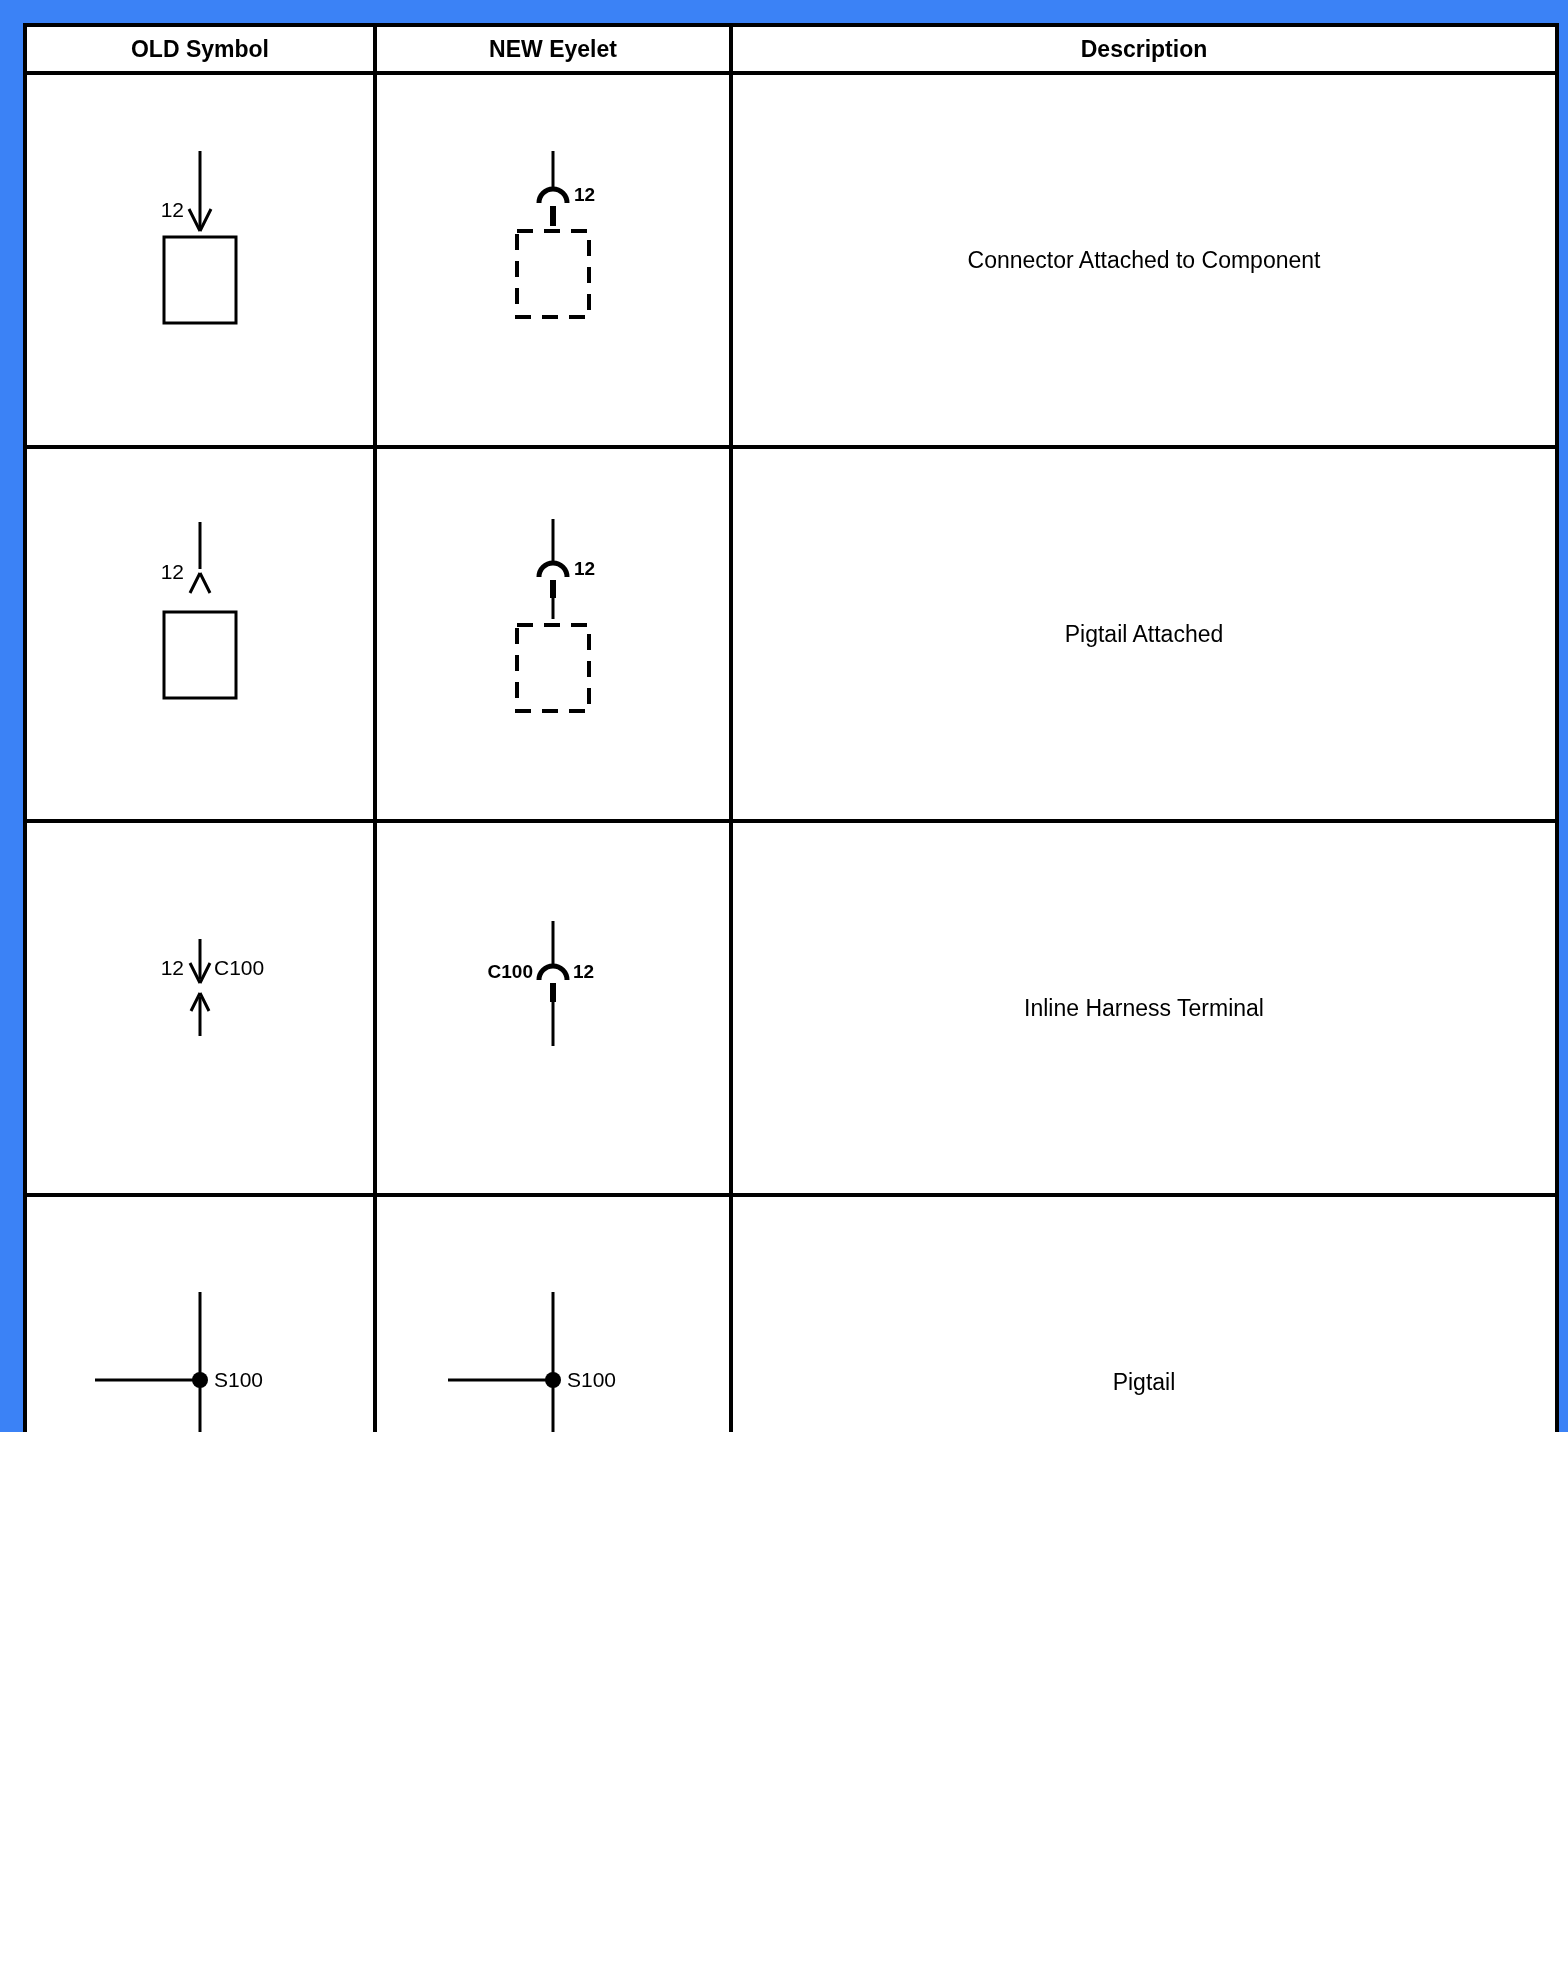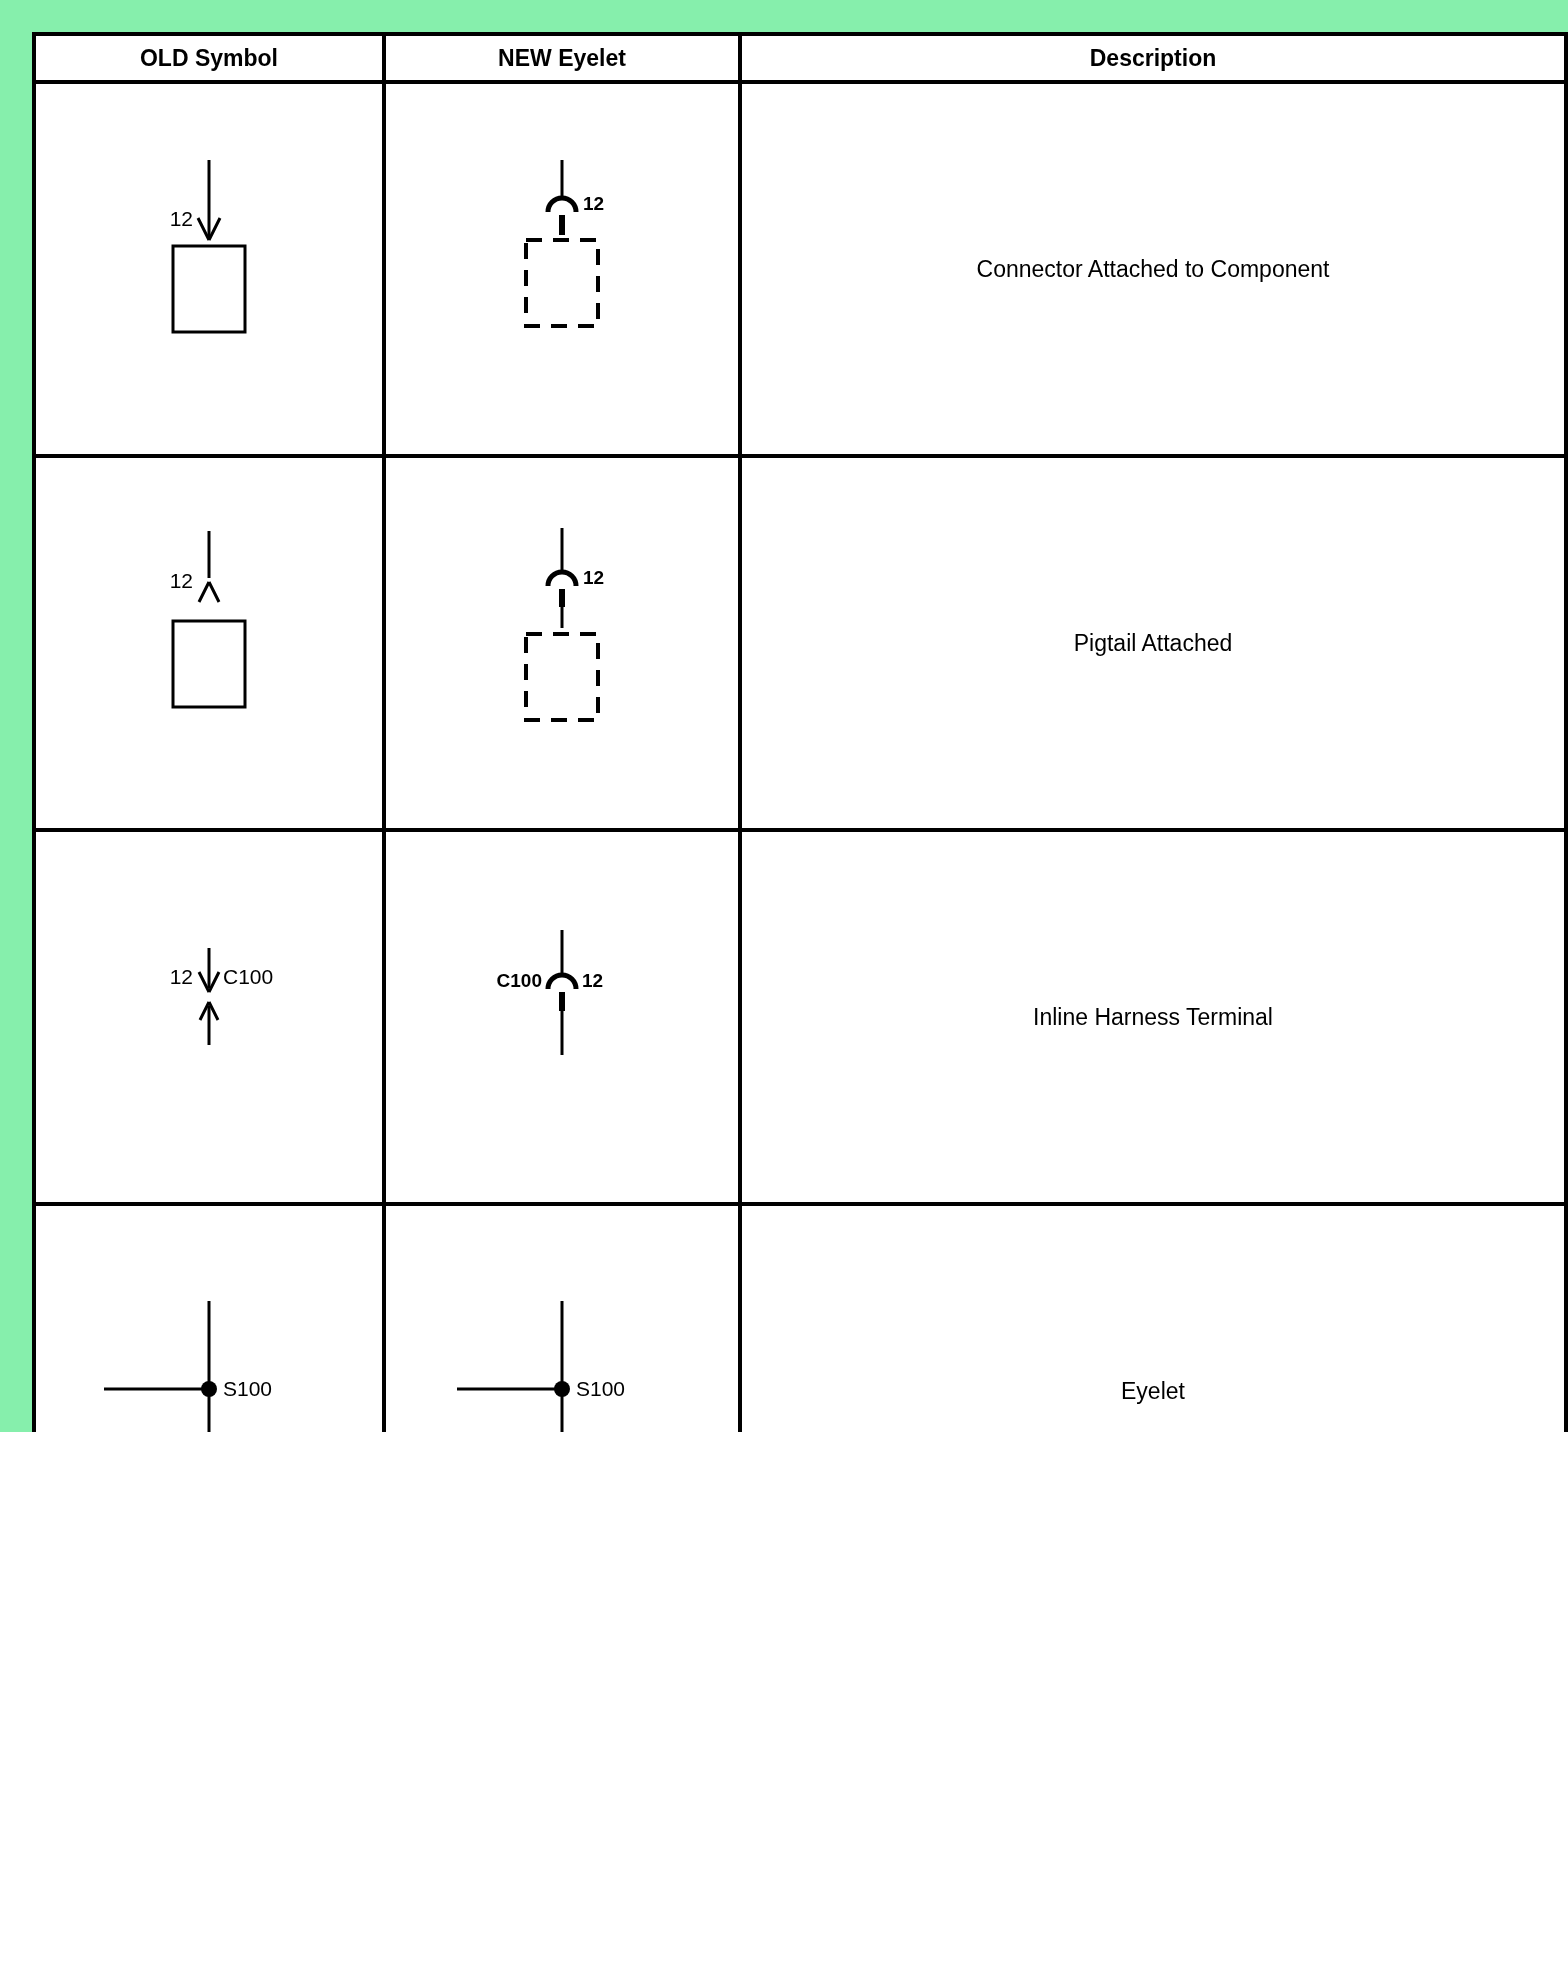--- a/index.html
+++ b/index.html
@@ -6,22 +6,22 @@
     margin: 0;
     padding: 0;
     background: #ffffff;
     font-family: "Liberation Sans", sans-serif;
     color: #000000;
   }
   .page {
     width: 1568px;
     height: 1432px;
     box-sizing: border-box;
-    padding: 32px;
-    background: #86efac;
+    padding: 23px;
+    background: #3b82f6;
   }
   table.symbols {
     border-collapse: collapse;
     width: 100%;
     height: 100%;
     table-layout: fixed;
     background: #ffffff;
   }
   table.symbols th, table.symbols td {
     border: 4px solid #000000;
@@ -167,19 +167,19 @@
         </td>
         <td class="symbol-cell">
           <svg class="symbol" width="260" height="200" viewBox="0 0 260 200">
             <line class="wire" x1="130" y1="12" x2="130" y2="188"></line>
             <line class="wire" x1="25" y1="100" x2="130" y2="100"></line>
             <circle class="dot" cx="130" cy="100" r="8"></circle>
             <text x="144" y="107" text-anchor="start">S100</text>
           </svg>
         </td>
         <td class="desc-cell">
-          <span>Eyelet</span>
+          <span>Pigtail</span>
         </td>
       </tr>
 
     </tbody>
   </table>
 </div>
 
 </body></html>

